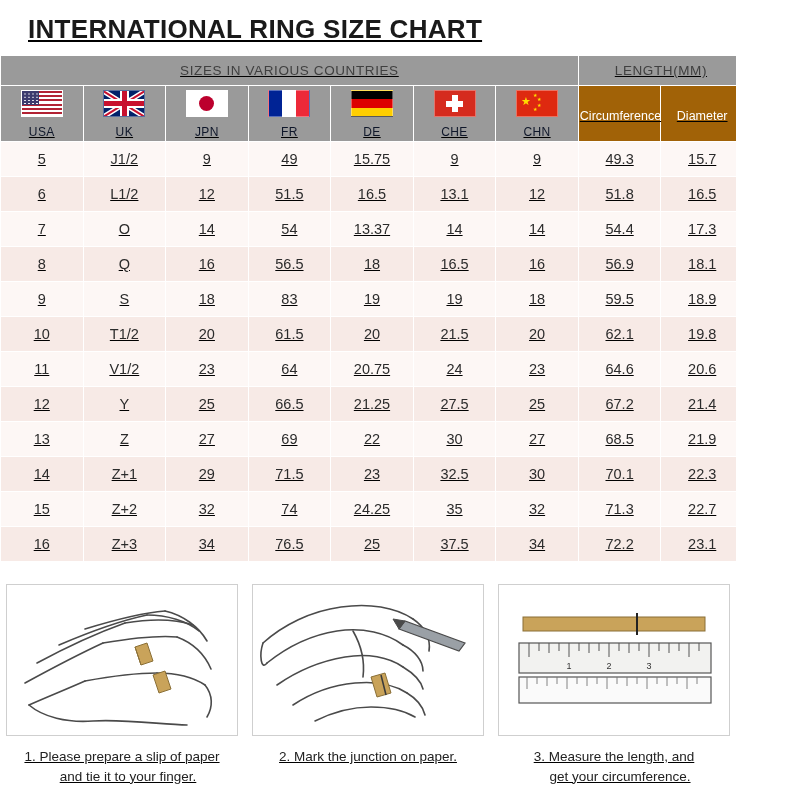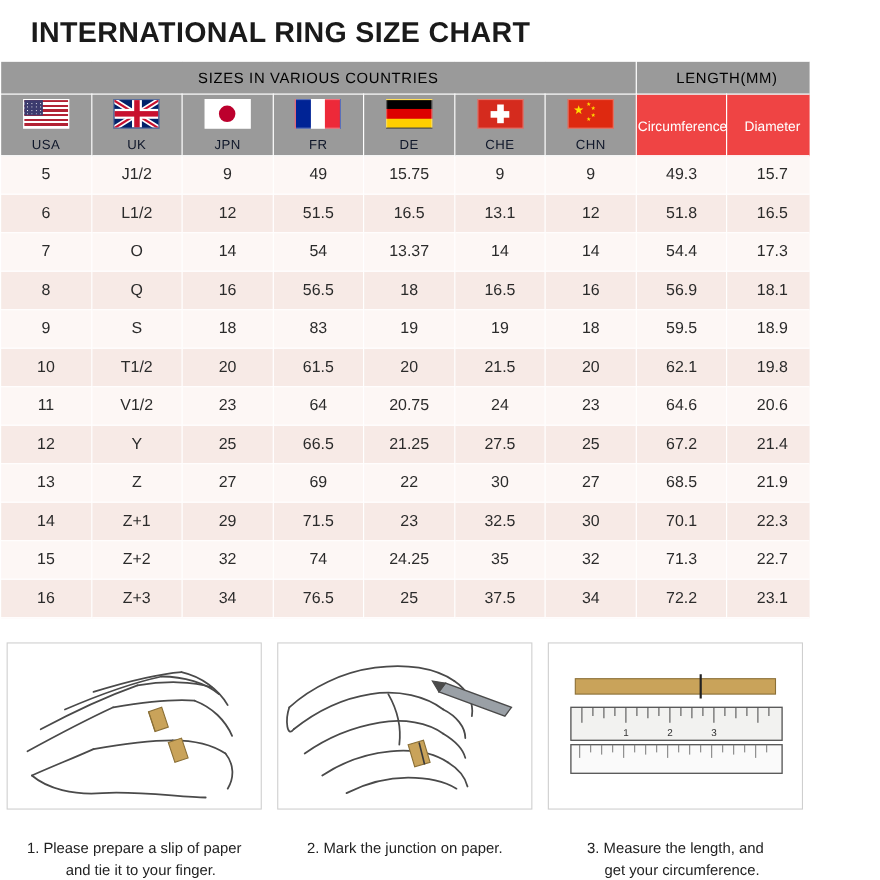--- a/index.html
+++ b/index.html
@@ -7,20 +7,21 @@
     margin: 0; padding: 0;
     width: 800px; height: 800px;
     background: #ffffff;
     font-family: "Liberation Sans", sans-serif;
   }
   .page {
     width: 736px; height: 800px;
     position: relative;
     padding: 0;
     overflow: hidden;
+    text-decoration: underline;
   }
   .title {
     font-size: 26px;
     font-weight: bold;
     color: #1a1a1a;
     letter-spacing: 0.3px;
     padding: 14px 0 10px 28px;
   }
   table.chart {
     border-collapse: collapse;
@@ -28,33 +29,33 @@
     margin: 0 auto;
     table-layout: fixed;
   }
   table.chart td, table.chart th {
     border: 1px solid #ffffff;
     text-align: center;
     vertical-align: middle;
   }
   .hdr-group {
     background: #9a9a9a;
-    color: #000000;
+    color: #404040;
     font-size: 13.5px;
     font-weight: normal;
     letter-spacing: 0.6px;
     height: 30px;
   }
   .flagrow td {
     background: #9a9a9a;
     height: 56px;
     padding-top: 4px;
   }
   .flagrow td.len {
-    background: #ef4444;
+    background: #a16207;
   }
   .codecell {
     color: #0f172a;
     font-size: 12px;
     letter-spacing: 0.4px;
     padding-top: 4px;
   }
   .len-sub {
     color: #ffffff;
     font-size: 12.5px;
@@ -180,21 +181,21 @@
   .step-box {
     height: 152px;
     border: 1px solid #cfcfcf;
     background: #ffffff;
     display: flex;
     align-items: center;
     justify-content: center;
     overflow: hidden;
   }
   .step-cap {
-    margin-top: 25px;
+    margin-top: 11px;
     font-size: 13.5px;
     color: #222;
     text-align: center;
     line-height: 1.45;
   }
   .step-cap .l2 { display: block; padding-left: 12px; }
 </style>
 </head>
 <body>
 

